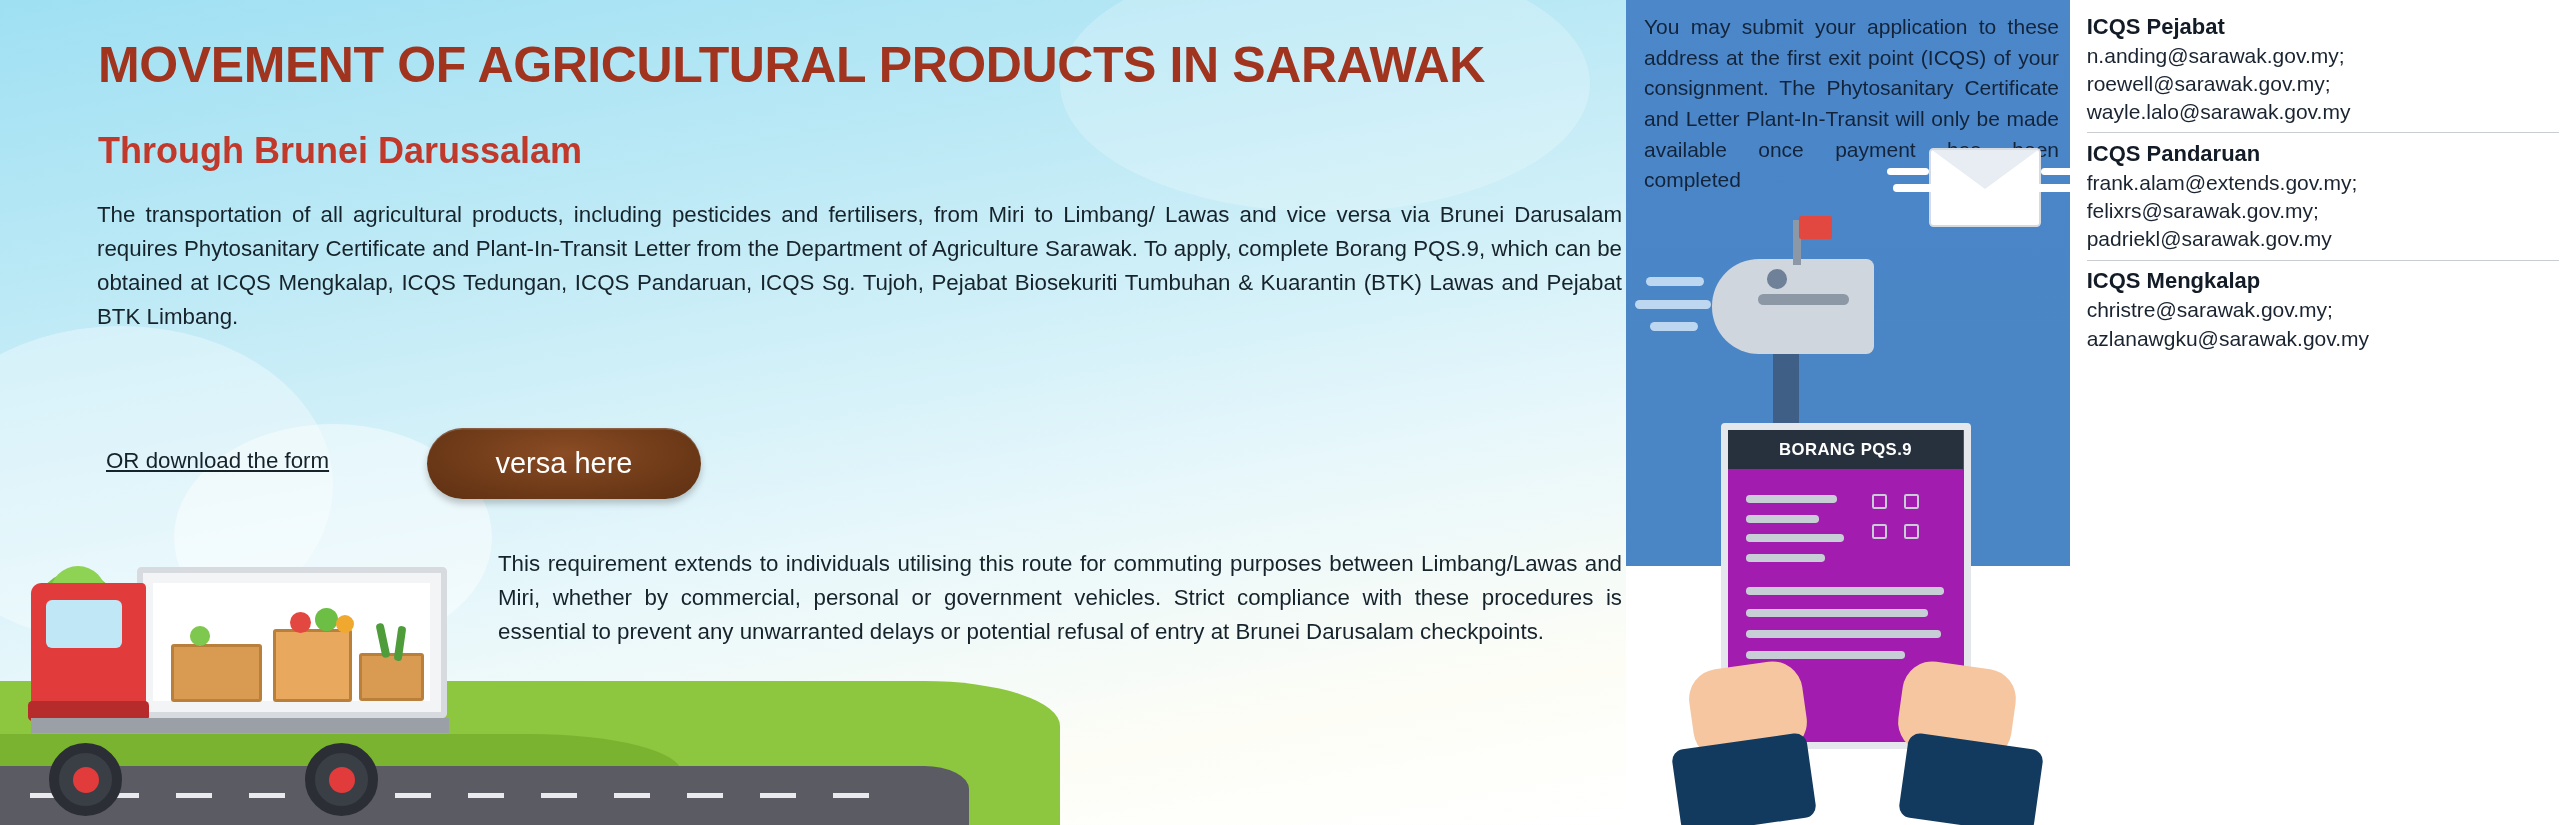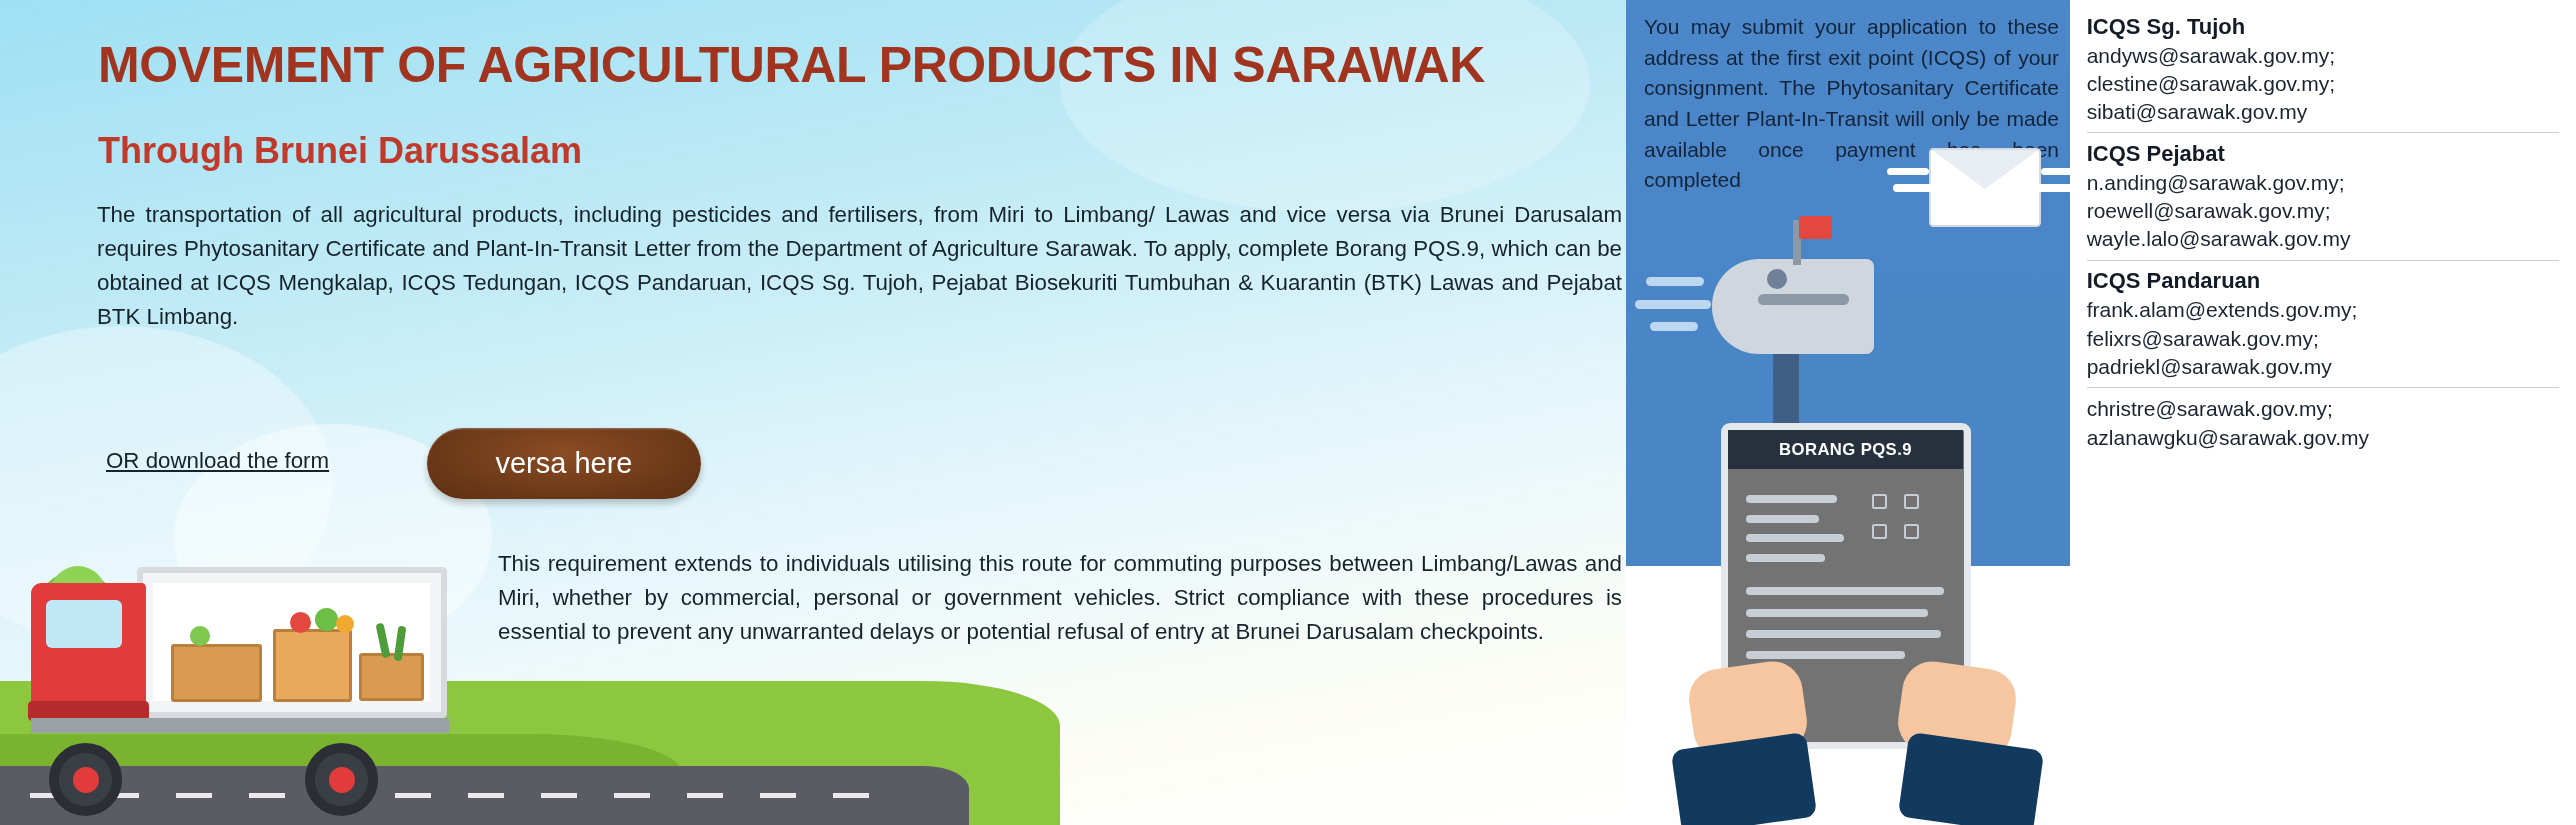--- a/index.html
+++ b/index.html
@@ -175,21 +175,21 @@
   .env-wing { position: absolute; width: 42px; height: 7.6px; background: #ffffff; border-radius: 3.8px; }
   #ew1 { left: -42px; top: 19.7px; }
   #ew2 { left: -36px; top: 36px; }
   #ew3 { left: 112px; top: 19.7px; }
   #ew4 { left: 106px; top: 36px; }
 
   
   #form-holder { position: absolute; left: 65px; top: 423px; width: 333px; height: 403px; }
   #tablet {
     position: absolute; left: 30px; top: 0; width: 250px; height: 326px;
-    background: #737373; border: 7.6px solid #e4e8ed; border-radius: 9px;
+    background: #a21caf; border: 7.6px solid #e4e8ed; border-radius: 4px;
   }
   #form-title-bar {
     position: absolute; left: 0; top: 0; width: 235px; height: 39px;
     background: #27313d;
   }
   #form-title {
     position: absolute; left: 0; top: 0; width: 235px; height: 39px;
     display: flex; align-items: center; justify-content: center;
     color: #ffffff; font-size: 16.7px; font-weight: bold; letter-spacing: 0.4px;
   }
@@ -358,30 +358,27 @@
 
       <div class="basket" id="bask1"></div>
       <div class="basket" id="bask2"></div>
       <div class="basket" id="bask3"></div>
       <div id="farm-tree-t"></div>
       <div id="farm-tree-tr"></div>
     </div>
 
     <div id="contact-col">
       <div class="contact-group divided">
-        <div class="contact-title">ICQS Sg. Tujoh</div>
-        <div class="contact-lines">andyws@sarawak.gov.my; clestine@sarawak.gov.my; sibati@sarawak.gov.my</div>
-      </div>
-      <div class="contact-group divided">
         <div class="contact-title">ICQS Pejabat</div>
         <div class="contact-lines">n.anding@sarawak.gov.my; roewell@sarawak.gov.my; wayle.lalo@sarawak.gov.my</div>
       </div>
       <div class="contact-group divided">
         <div class="contact-title">ICQS Pandaruan</div>
         <div class="contact-lines">frank.alam@extends.gov.my; felixrs@sarawak.gov.my; padriekl@sarawak.gov.my</div>
       </div>
       <div class="contact-group">
+        <div class="contact-title">ICQS Mengkalap</div>
         <div class="contact-lines">christre@sarawak.gov.my; azlanawgku@sarawak.gov.my</div>
       </div>
     </div>
   </div>
 </div>
 
 
 </body></html>

